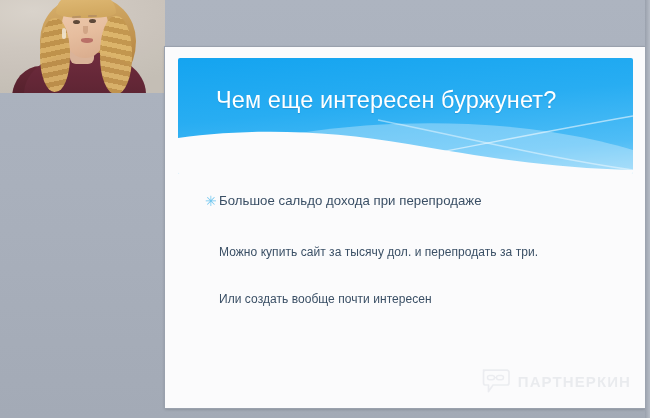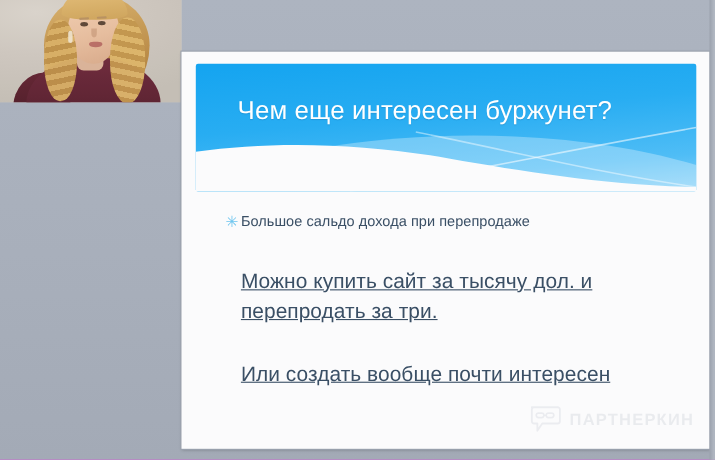--- a/index.html
+++ b/index.html
@@ -9,21 +9,21 @@
   }
   body {
     font-family: "Liberation Sans", sans-serif;
   }
 
   #screen {
     position: relative;
     width: 650px;
     height: 418px;
     overflow: hidden;
-    background: #a21caf;
+    background: #4d7c0f;
   }
 
   
   .player-bg {
     position: absolute;
     inset: 0;
     background: linear-gradient(180deg, #adb4c0 0%, #a8afbb 55%, #a3aab6 100%);
   }
 
   
@@ -243,26 +243,25 @@
     flex: 0 0 auto;
     width: 14px;
     color: #6fc6ef;
     font-size: 14px;
     line-height: 1.3;
   }
   .b-text { flex: 1 1 auto; }
 
   .p-row {
     color: #3a4f65;
-    font-size: 19px;
+    font-size: 12px;
     line-height: 1.42;
     letter-spacing: .05px;
     padding-left: 14px;
     max-width: 372px;
-    text-decoration: underline;
   }
   .gap-a { height: 33px; }
   .gap-b { height: 30px; }
 
   
   .watermark {
     position: absolute;
     right: 14px;
     bottom: 14px;
     display: flex;

